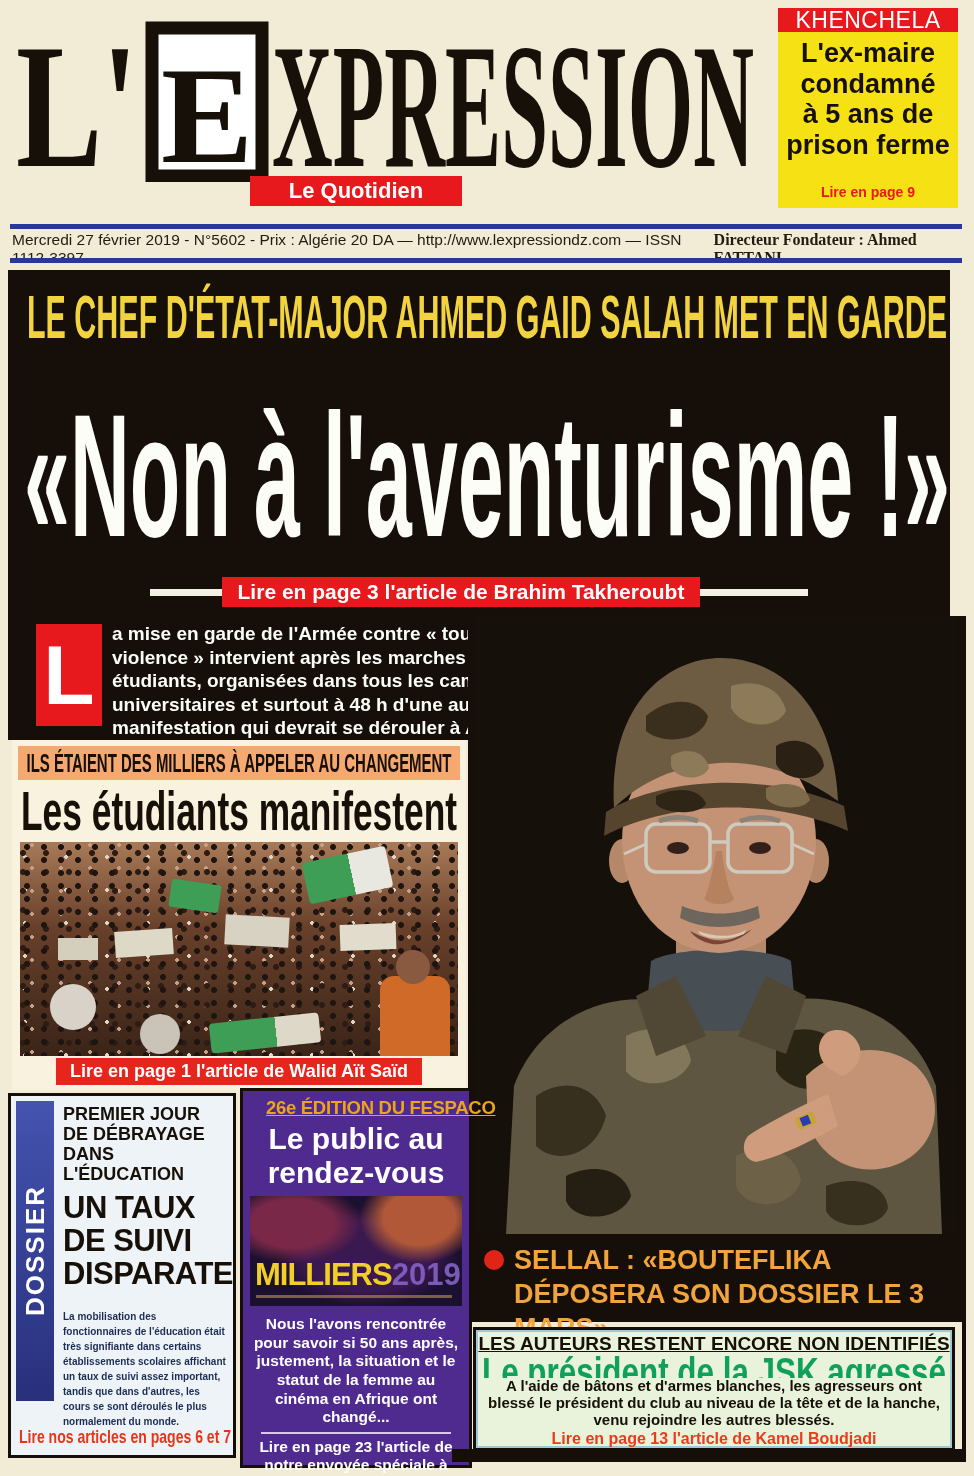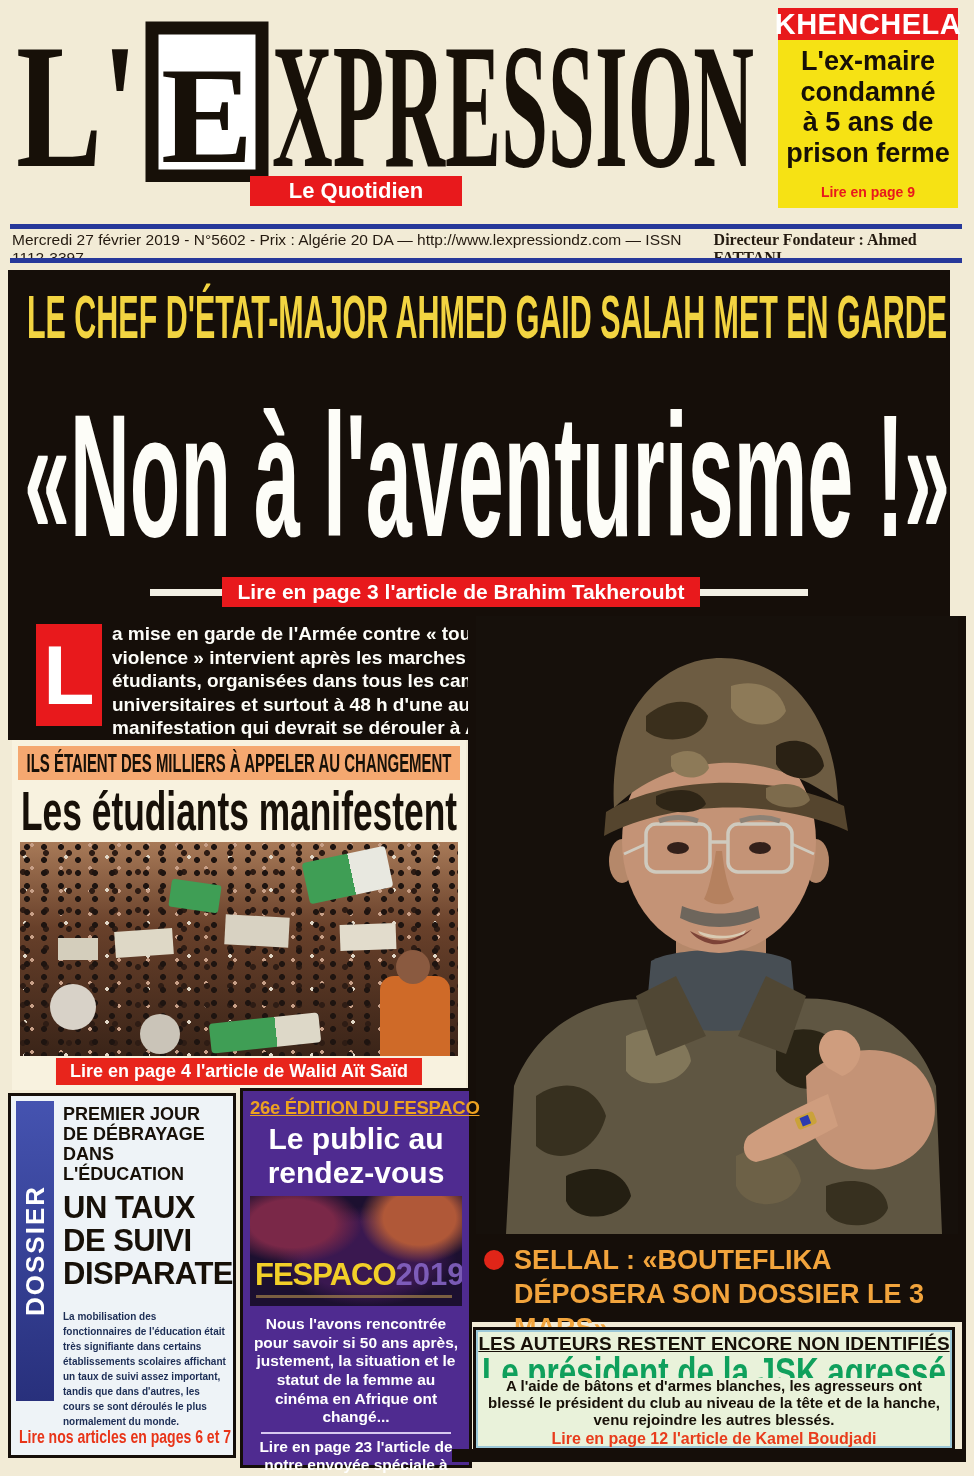--- a/index.html
+++ b/index.html
@@ -10,22 +10,22 @@
   }
   .abs{position:absolute;}
 
   
   .logo-svg{left:10px;top:14px;}
   .logo-text{font-family:"Liberation Serif",serif;font-weight:bold;fill:#171008;}
   .quotidien{left:250px;top:176px;width:212px;height:30px;background:#e8191c;
     display:flex;align-items:center;justify-content:center;}
   .quotidien span{color:#fff;font-weight:bold;font-size:22px;}
   .khenchela{left:778px;top:8px;width:180px;height:200px;display:flex;flex-direction:column;}
-  .kh-head{background:#e8191c;height:32px;display:flex;align-items:center;justify-content:center;
-    color:#fff;font-weight:bold;font-size:29px;letter-spacing:.5px;}
+  .kh-head{background:#e8191c;height:24px;display:flex;align-items:center;justify-content:center;
+    color:#fff;font-weight:normal;font-size:23px;letter-spacing:.5px;}
   .kh-body{background:#f6e214;flex:1;display:flex;flex-direction:column;justify-content:space-between;padding:6px 2px 8px;}
   .kh-title{color:#171008;font-weight:bold;font-size:27px;line-height:1.13;text-align:center;white-space:pre-line;}
   .kh-link{color:#e8191c;font-weight:bold;font-size:14px;text-align:center;}
 
   .rule{background:#27389a;height:5px;left:10px;width:952px;}
   .dateline{left:12px;top:231px;width:952px;height:25px;display:flex;align-items:baseline;gap:6px;}
   .dateline .dl-normal{font-size:15.5px;color:#241a10;}
   .dateline .dl-bold{font-family:"Liberation Serif",serif;font-weight:bold;font-size:16px;color:#241a10;}
 
   
@@ -85,21 +85,21 @@
   .d-kicker{font-weight:bold;font-size:18px;line-height:1.12;
     white-space:pre-line;color:#171008;}
   .d-headline{font-weight:bold;font-size:31px;line-height:1.07;white-space:pre-line;
     color:#171008;margin-top:6px;letter-spacing:-0.5px;}
   .d-body{font-weight:bold;font-size:10px;line-height:15px;color:#1c2d55;margin-top:19px;}
   .d-ref-svg{position:absolute;bottom:6px;left:8px;}
 
   
   .fespaco{left:240px;top:1088px;width:232px;height:380px;background:#4f2b90;
     border:3px solid #150e09;box-sizing:border-box;}
-  .f-kicker{margin:6px 0 0 7px;color:#eda220;font-weight:bold;font-size:18.5px;
+  .f-kicker{margin:6px 0 0 23px;color:#eda220;font-weight:bold;font-size:18.5px;
     text-decoration:underline;white-space:nowrap;letter-spacing:-0.3px;}
   .f-headline{color:#fff;font-weight:bold;font-size:30px;line-height:1.12;text-align:center;
     white-space:pre-line;margin-top:3px;}
   .f-image{position:relative;width:212px;height:110px;margin:7px auto 0;overflow:hidden;
     background:
       radial-gradient(ellipse 70px 40px at 20% 25%, #7a2848 60%, transparent),
       radial-gradient(ellipse 60px 45px at 80% 20%, #b05838 60%, transparent),
       radial-gradient(ellipse 90px 50px at 55% 55%, #3a1850 70%, transparent),
       #1c1030;}
   .f-title-row{position:absolute;bottom:13px;left:5px;white-space:nowrap;}
@@ -241,21 +241,21 @@
       <span class="flagC"></span>
       <span class="signA"></span>
       <span class="signB"></span>
       <span class="signC"></span>
       <span class="signD"></span>
       <span class="orangeFig"></span>
       <span class="orangeHead"></span>
       <span class="hijabA"></span>
       <span class="hijabB"></span>
     </div>
-    <div class="stud-ref">Lire en page 4 l'article de Walid Aït Saïd</div>
+    <div class="stud-ref">Lire en page 1 l'article de Walid Aït Saïd</div>
   </div>
 
   <div class="abs dossier">
     <div class="d-strip">
       <span>DOSSIER</span>
     </div>
     <div class="d-content">
       <div class="d-kicker">PREMIER JOUR
 DE DÉBRAYAGE
 DANS L'ÉDUCATION</div>
@@ -268,34 +268,34 @@
       <text x="0" y="18" font-size="19" font-weight="bold" fill="#e83418" textLength="212" lengthAdjust="spacingAndGlyphs">Lire nos articles en pages 6 et 7</text>
     </svg>
   </div>
 
   <div class="abs fespaco">
     <div class="f-kicker">26e ÉDITION DU FESPACO</div>
     <div class="f-headline">Le public au
 rendez-vous</div>
     <div class="f-image">
       <div class="f-title-row">
-        <span class="f-title">FESPACO</span><span class="f-year">2019</span>
+        <span class="f-title">MILLIERS</span><span class="f-year">2019</span>
       </div>
       <div class="f-underrule"></div>
     </div>
     <div class="f-body">Nous l'avons rencontrée pour savoir si 50 ans après, justement, la situation et le statut de la femme au cinéma en Afrique ont changé...</div>
     <div class="f-rule"></div>
     <div class="f-ref">Lire en page 23 l'article de notre envoyée spéciale à Ouagadougou, Hind Oufriha</div>
   </div>
 
   <div class="abs jsk">
     <div class="j-kicker">LES AUTEURS RESTENT ENCORE NON IDENTIFIÉS</div>
     <svg width="476" height="38">
       <text x="238" y="31" text-anchor="middle" font-size="40" font-weight="bold" fill="#0fa05c" textLength="464" lengthAdjust="spacingAndGlyphs">Le président de la JSK agressé</text>
     </svg>
     <div class="j-body">A l'aide de bâtons et d'armes blanches, les agresseurs ont blessé le président du club au niveau de la tête et de la hanche, venu rejoindre les autres blessés.</div>
-    <div class="j-ref">Lire en page 12 l'article de Kamel Boudjadi</div>
+    <div class="j-ref">Lire en page 13 l'article de Kamel Boudjadi</div>
   </div>
 
   <div class="abs right-strip"></div>
   <div class="abs bottom-bar"></div>
 
 </div>
 
 </body></html>

